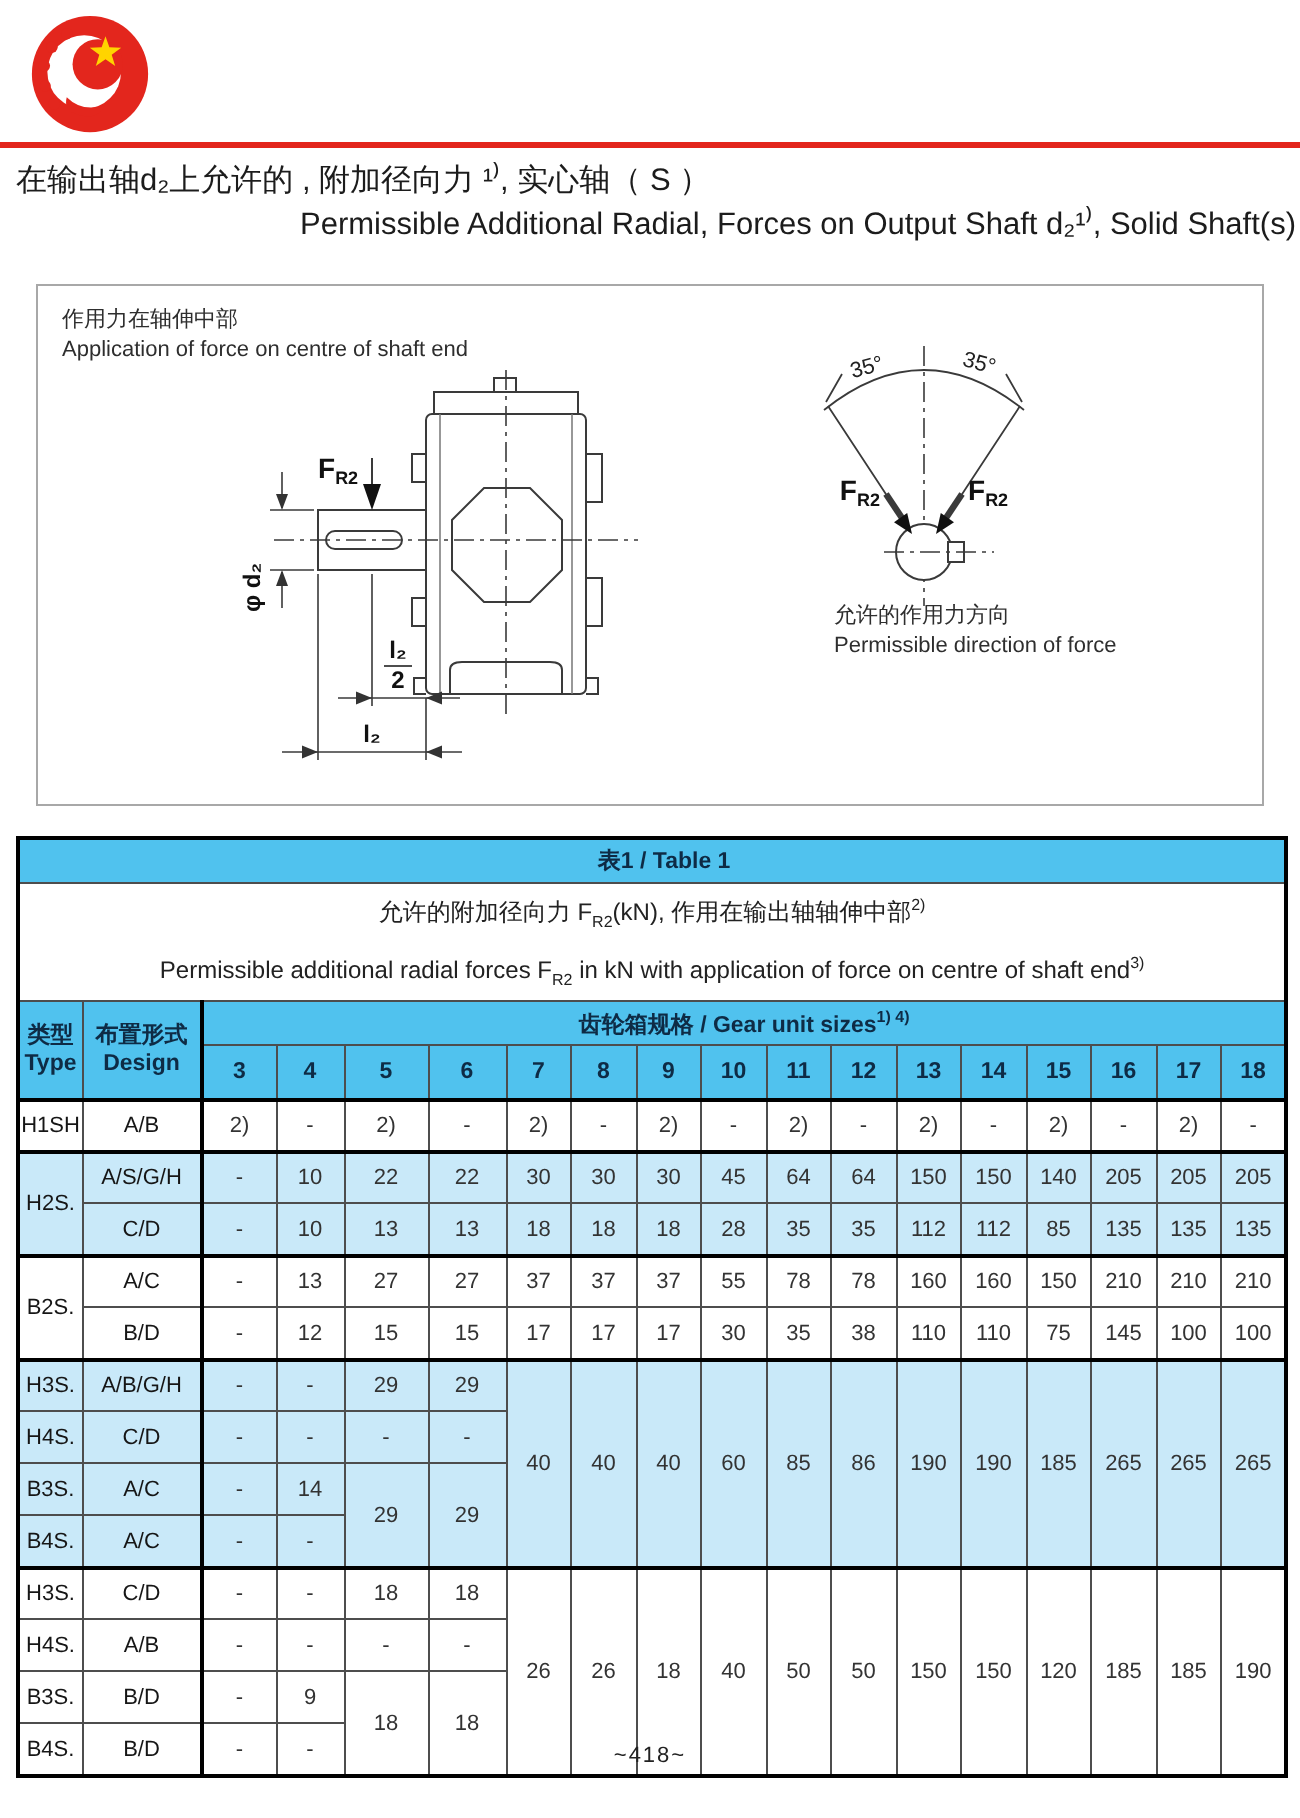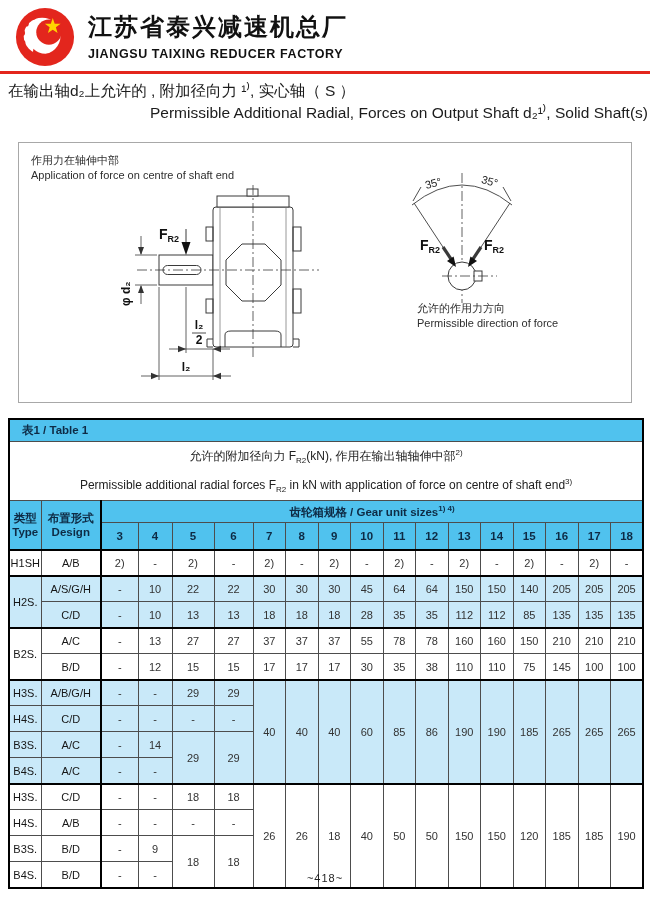--- a/index.html
+++ b/index.html
@@ -31,21 +31,21 @@
   .cl{stroke-dasharray:10,3,2,3;}
   .flabel{font-size:14px;font-weight:bold;fill:#111;}
   .fsub{font-size:9px;font-weight:bold;fill:#111;}
   .dim{font-size:12px;font-weight:bold;fill:#111;}
   .ang{font-size:11px;fill:#222;}
 
   
   .tblwrap{position:absolute;left:8px;top:418px;}
   table{border-collapse:collapse;table-layout:fixed;width:634px;border:2px solid #000;}
   td,th{border:1px solid var(--bord);text-align:center;vertical-align:middle;padding:0;overflow:hidden;}
-  tr.band-row td{background:var(--band);text-align:left;padding-left:12px;height:22px;
+  tr.band-row td{background:var(--band);text-align:center;padding-left:12px;height:22px;
     font-weight:bold;font-size:11.5px;color:#0e2b45;}
   tr.titles-row td{height:47px;background:#fff;font-size:12px;color:#222;}
   .ttl{line-height:21px;}
   sub{font-size:8px;} sup{font-size:8px;}
   tr.sizes-row th{background:var(--band);height:22px;font-size:11.5px;font-weight:bold;color:#0e2b45;}
   th.type-h,th.design-h{background:var(--band);font-size:11px;font-weight:bold;color:#0e2b45;line-height:14px;}
   th.design-h{border-right:2px solid #000;}
   tr.colhead th{background:var(--band);height:27px;font-size:11.5px;font-weight:bold;color:#0e2b45;border-bottom:2px solid #000;}
   tbody td{font-size:11px;height:26px;color:#333;background:#fff;}
   tbody tr.blue td{background:var(--lightblue);}
@@ -66,24 +66,20 @@
     <circle cx="29" cy="31" r="19" fill="#ffffff"></circle>
     <circle cx="36" cy="27" r="13" style="fill:var(--red,#e3261d)"></circle>
     <path d="M20,44 q8,8 20,4 q-4,8 -14,5 q-8,-2 -6,-9 Z" style="fill:var(--red,#e3261d)"></path>
     <circle cx="13.6" cy="47.4" r="3" style="fill:var(--red,#e3261d)"></circle>
     <circle cx="8.8" cy="38.2" r="3" style="fill:var(--red,#e3261d)"></circle>
     <circle cx="8.4" cy="27.8" r="3" style="fill:var(--red,#e3261d)"></circle>
     <circle cx="12.3" cy="18.2" r="3" style="fill:var(--red,#e3261d)"></circle>
     <circle cx="20" cy="11.2" r="3" style="fill:var(--red,#e3261d)"></circle>
     <polygon points="40,12.5 42,18.25 48.1,18.4 43.2,22.05 45,27.9 40,24.4 35,27.9 36.8,22.05 31.9,18.4 38,18.25" fill="#ffd400"></polygon>
   </svg>
-  <div class="company">
-    <div class="cn">江苏省泰兴减速机总厂</div>
-    <div class="en">JIANGSU TAIXING REDUCER FACTORY</div>
-  </div>
   <div class="redline"></div>
 
   <div class="pagetitle">
     <div class="cn">在输出轴d₂上允许的 , 附加径向力 ¹⁾, 实心轴（ S ）</div>
     <div class="en">Permissible Additional Radial, Forces on Output Shaft d₂¹⁾, Solid Shaft(s)</div>
   </div>
 
   <div class="diagbox">
     <svg class="diag-svg" width="612" height="259" viewBox="0 0 612 259">
       <g stroke="var(--draw,#3a3a3a)" fill="none" stroke-width="1">

